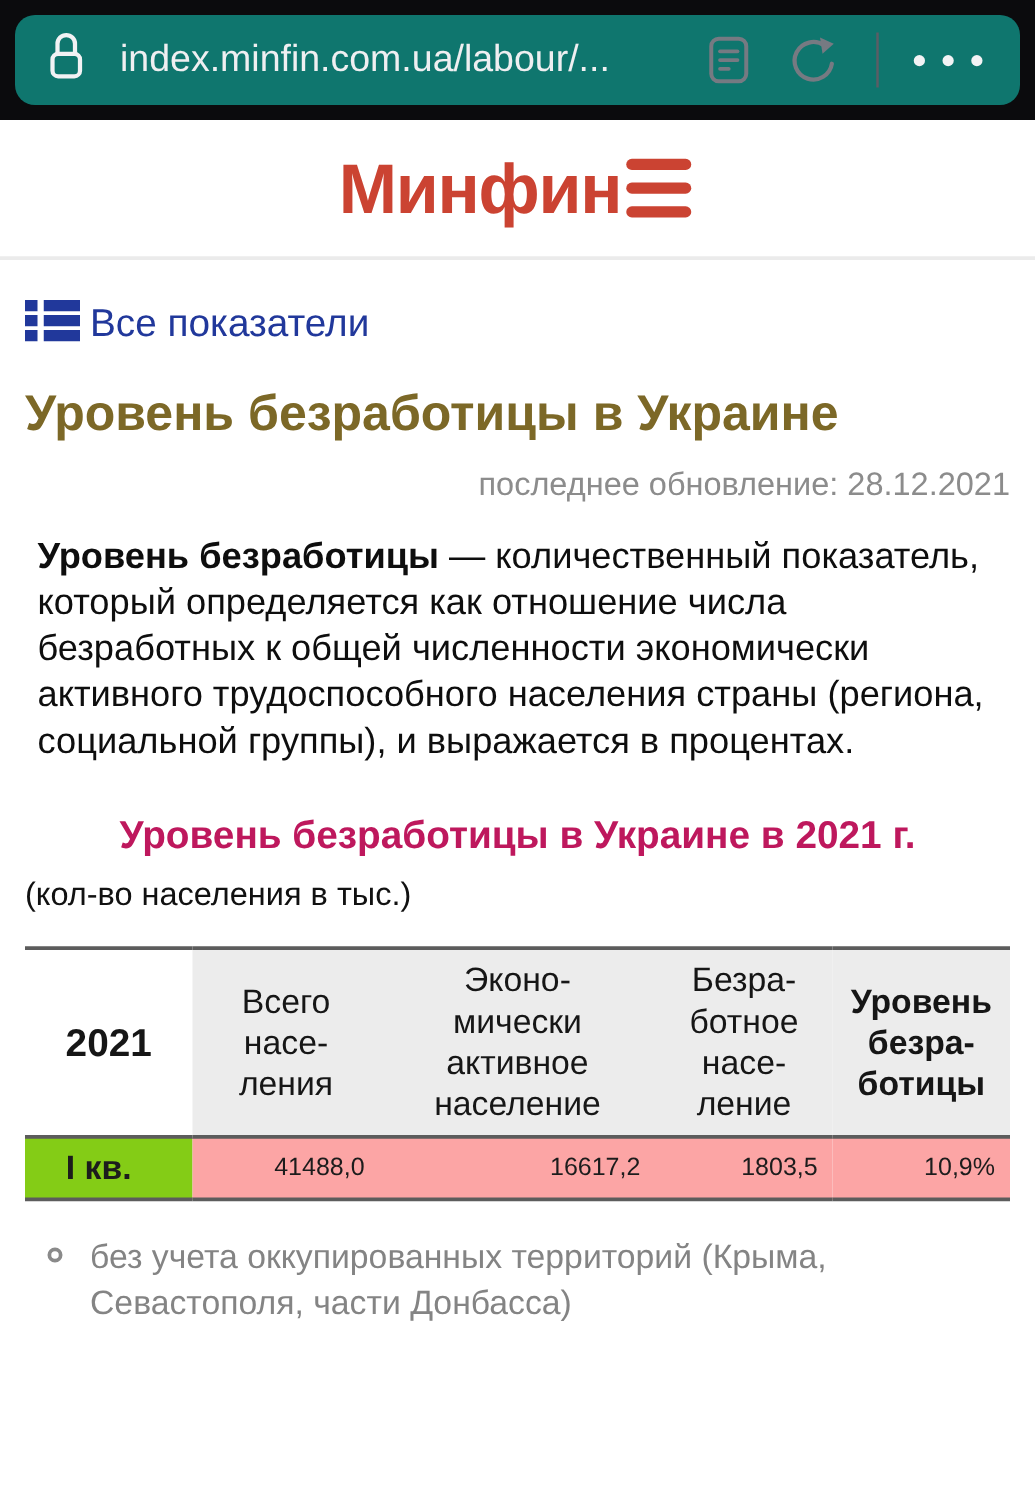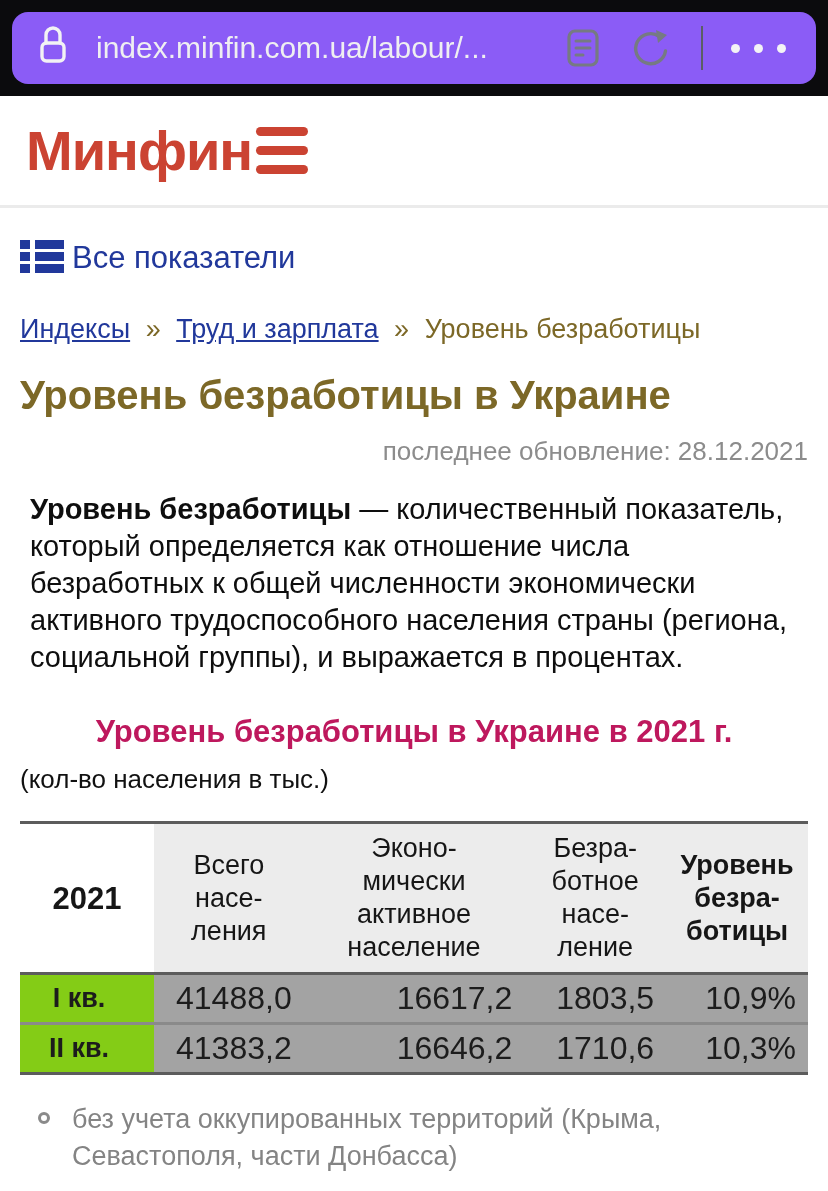--- a/index.html
+++ b/index.html
@@ -2,31 +2,31 @@
 <html><head>
 <meta charset="utf-8">
 <style>
   * { margin: 0; padding: 0; box-sizing: border-box; }
   html, body { background: #ffffff; }
   body { font-family: "Liberation Sans", sans-serif; }
   .screen { position: relative; width: 828px; height: 1191px; background: #ffffff; overflow: hidden; }
 
   
   .browser-bar { height: 96px; background: #0b0b0d; display: flex; align-items: center; padding: 0 12px; }
-  .url-pill { flex: 1; height: 72px; background: #8b5cf6; border-radius: 16px; display: flex; align-items: center; padding: 0 24px; }
+  .url-pill { flex: 1; height: 72px; background: #0f766e; border-radius: 16px; display: flex; align-items: center; padding: 0 24px; }
   .lock { flex: none; }
   .url-text { color: #efeff1; font-size: 30px; margin-left: 26px; white-space: nowrap; }
   .pill-spacer { flex: 1; }
   .pill-icon { flex: none; margin-left: 28px; display: flex; align-items: center; }
   .pill-divider { flex: none; width: 2px; height: 44px; background: #5b5e65; margin-left: 28px; }
   .dots { flex: none; display: flex; gap: 14px; margin-left: 28px; margin-right: 6px; }
   .dots span { width: 9px; height: 9px; border-radius: 50%; background: #f3f3f5; }
 
   
-  .site-header { height: 112px; display: flex; align-items: center; justify-content: flex-start;
+  .site-header { height: 112px; display: flex; align-items: center; justify-content: center;
                  padding: 0 26px; border-bottom: 3px solid #ebebeb; background: #fff; }
   .logo { color: #cb4332; font-size: 56px; font-weight: 700; letter-spacing: -1px; text-decoration: none; }
   .hamburger { display: flex; flex-direction: column; gap: 10px; padding: 4px; cursor: pointer; }
   .hamburger span { width: 52px; height: 9px; border-radius: 5px; background: #cb4332; }
 
   
   .content { padding: 0 20px; }
 
   .all-indicators { margin-top: 28px; display: flex; align-items: center; gap: 8px; }
   .all-indicators a { color: #21389b; font-size: 31px; text-decoration: none; }
@@ -47,22 +47,22 @@
   .table-subtitle { margin-top: 14px; text-align: left; font-size: 26px; color: #111; }
 
   table.stats { margin-top: 26px; width: 100%; border-collapse: collapse;
                 border-top: 3px solid #5c5c5c; border-bottom: 3px solid #5c5c5c; }
   table.stats thead th { background: #ececec; font-weight: 400; font-size: 27px; line-height: 33px;
                          color: #161616; text-align: center; vertical-align: middle;
                          white-space: pre-line; height: 138px; padding: 8px 6px;
                          border-bottom: 3px solid #5c5c5c; }
   table.stats thead th.year-cell { background: #ffffff; font-weight: 700; font-size: 31px; }
   table.stats thead th.rate-col { font-weight: 700; }
-  table.stats tbody td { height: 50px; font-size: 32px; color: #1c1c1c; text-align: right;
-                         padding: 0 12px 0 0; background: #a3a3a3; vertical-align: middle; }
+  table.stats tbody td { height: 50px; font-size: 20px; color: #1c1c1c; text-align: right;
+                         padding: 0 12px 0 0; background: #fca5a5; vertical-align: middle; }
   table.stats tbody td.row-label { background: #84cc16; font-weight: 700; font-size: 27px; padding-right: 16px; text-align: center; }
   table.stats tbody tr + tr td { border-top: 3px solid #8a8a8a; }
 
   .footnote { margin-top: 26px; display: flex; align-items: flex-start; gap: 22px; padding-left: 18px; }
   .footnote .bullet { flex: none; width: 12px; height: 12px; border: 3px solid #8a8a8a; border-radius: 50%; margin-top: 11px; }
   .footnote .note-text { font-size: 27px; line-height: 37px; color: #848484; }
 </style>
 </head>
 <body>
 
@@ -119,27 +119,20 @@
           <rect x="15" y="4" width="29" height="9" fill="#21389b"></rect>
           <rect x="0" y="16" width="10" height="9" fill="#21389b"></rect>
           <rect x="15" y="16" width="29" height="9" fill="#21389b"></rect>
           <rect x="0" y="28" width="10" height="9" fill="#21389b"></rect>
           <rect x="15" y="28" width="29" height="9" fill="#21389b"></rect>
         </svg>
       </span>
       <a href="#">Все показатели</a>
     </div>
 
-    <div class="breadcrumb">
-      <a href="#">Индексы</a>
-      <span class="sep">»</span>
-      <a href="#">Труд и зарплата</a>
-      <span class="sep">»</span>
-      <span class="current">Уровень безработицы</span>
-    </div>
 
     <h1 class="page-title">Уровень безработицы в Украине</h1>
 
     <div class="updated">последнее обновление: 28.12.2021</div>
 
     <p class="lead-paragraph"><span class="term">Уровень безработицы</span><span> — количественный показатель, который определяется как отношение числа безработных к общей численности экономически активного трудоспособного населения страны (региона, социальной группы), и выражается в процентах.</span></p>
 
     <div class="table-title">Уровень безработицы в Украине в 2021 г.</div>
     <div class="table-subtitle">(кол-во населения в тыс.)</div>
 
@@ -171,27 +164,20 @@
         </tr>
       </thead>
       <tbody>
         <tr>
           <td class="row-label">I кв.</td>
           <td>41488,0</td>
           <td>16617,2</td>
           <td>1803,5</td>
           <td>10,9%</td>
         </tr>
-        <tr>
-          <td class="row-label">II кв.</td>
-          <td>41383,2</td>
-          <td>16646,2</td>
-          <td>1710,6</td>
-          <td>10,3%</td>
-        </tr>
       </tbody>
     </table>
 
     <div class="footnote">
       <span class="bullet"></span>
       <span class="note-text">без учета оккупированных территорий (Крыма, Севастополя, части Донбасса)</span>
     </div>
 
   </div>
 </div>

